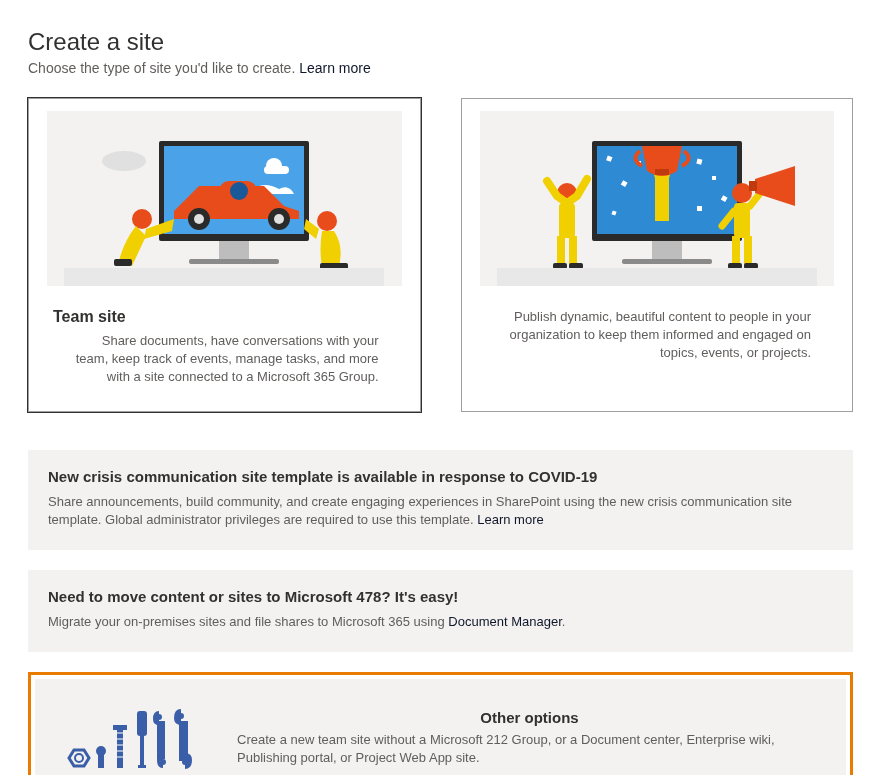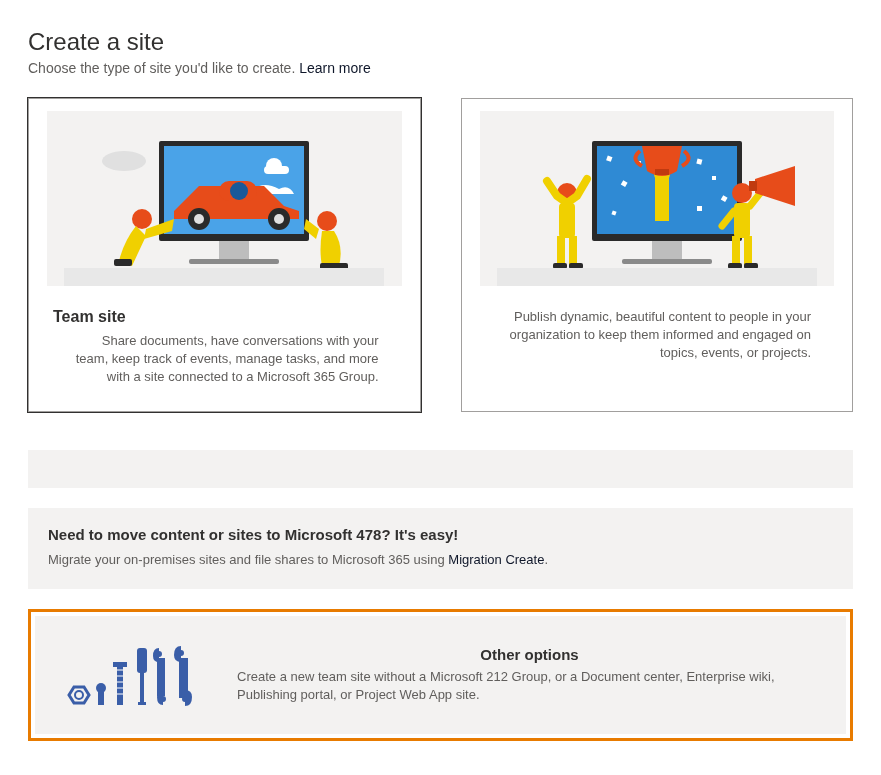--- a/index.html
+++ b/index.html
@@ -209,26 +209,30 @@
 
         <rect x="0" y="157" width="320" height="18" fill="#e8e8e8"></rect>
       </svg>
     </div>
     <div class="card-desc">Publish dynamic, beautiful content to people in your organization to keep them informed and engaged on topics, events, or projects.</div>
   </div>
 
 </div>
 
 <div class="banner">
+  <div class="banner-title">New crisis communication site template is available in response to COVID-19</div>
+  <div class="banner-desc">
+    <span>Share announcements, build community, and create engaging experiences in SharePoint using the new crisis communication site template. Global administrator privileges are required to use this template. </span><a class="link">Learn more</a>
+  </div>
 </div>
 
 <div class="banner">
   <div class="banner-title">Need to move content or sites to Microsoft 478? It's easy!</div>
   <div class="banner-desc">
-    <span>Migrate your on-premises sites and file shares to Microsoft 365 using </span><a class="link">Migration Create</a><span>.</span>
+    <span>Migrate your on-premises sites and file shares to Microsoft 365 using </span><a class="link">Document Manager</a><span>.</span>
   </div>
 </div>
 
 <div class="other-options-box">
   <div class="other-options-inner">
     <div class="tools-icon">
       <svg width="150" height="70" viewBox="0 0 150 70">
 
         <polygon points="10,55 15,47 25,47 30,55 25,63 15,63" fill="none" stroke="#3a5ea8" stroke-width="3"></polygon>
         <circle cx="20" cy="55" r="4" fill="none" stroke="#3a5ea8" stroke-width="2"></circle>

